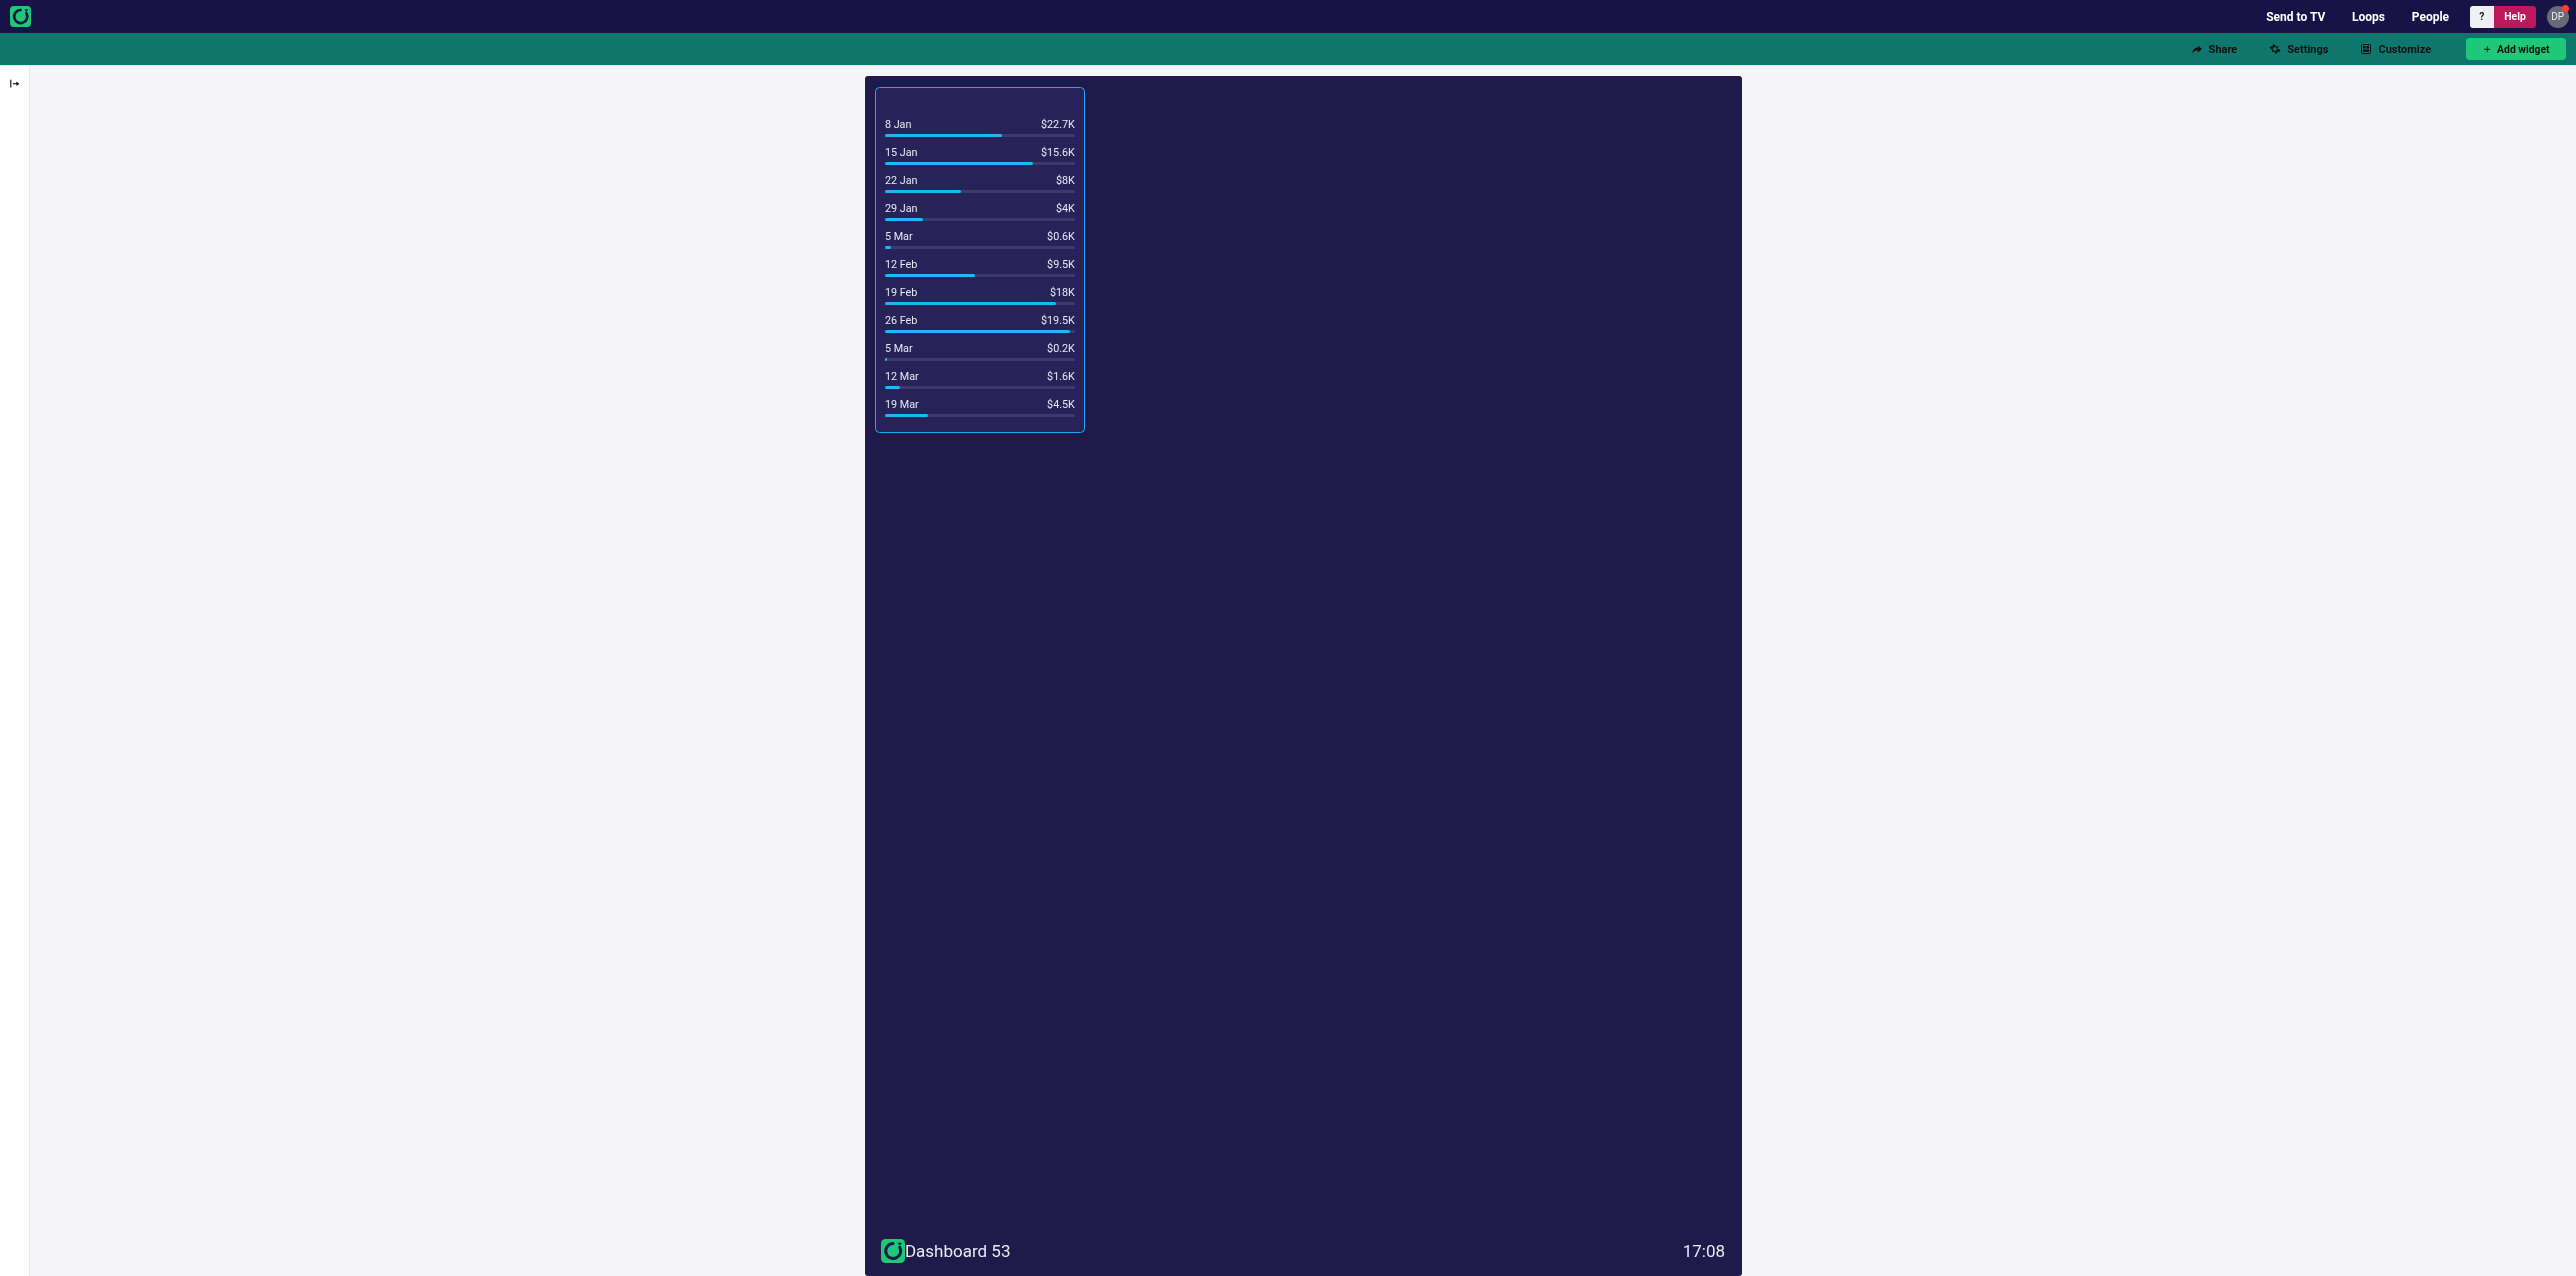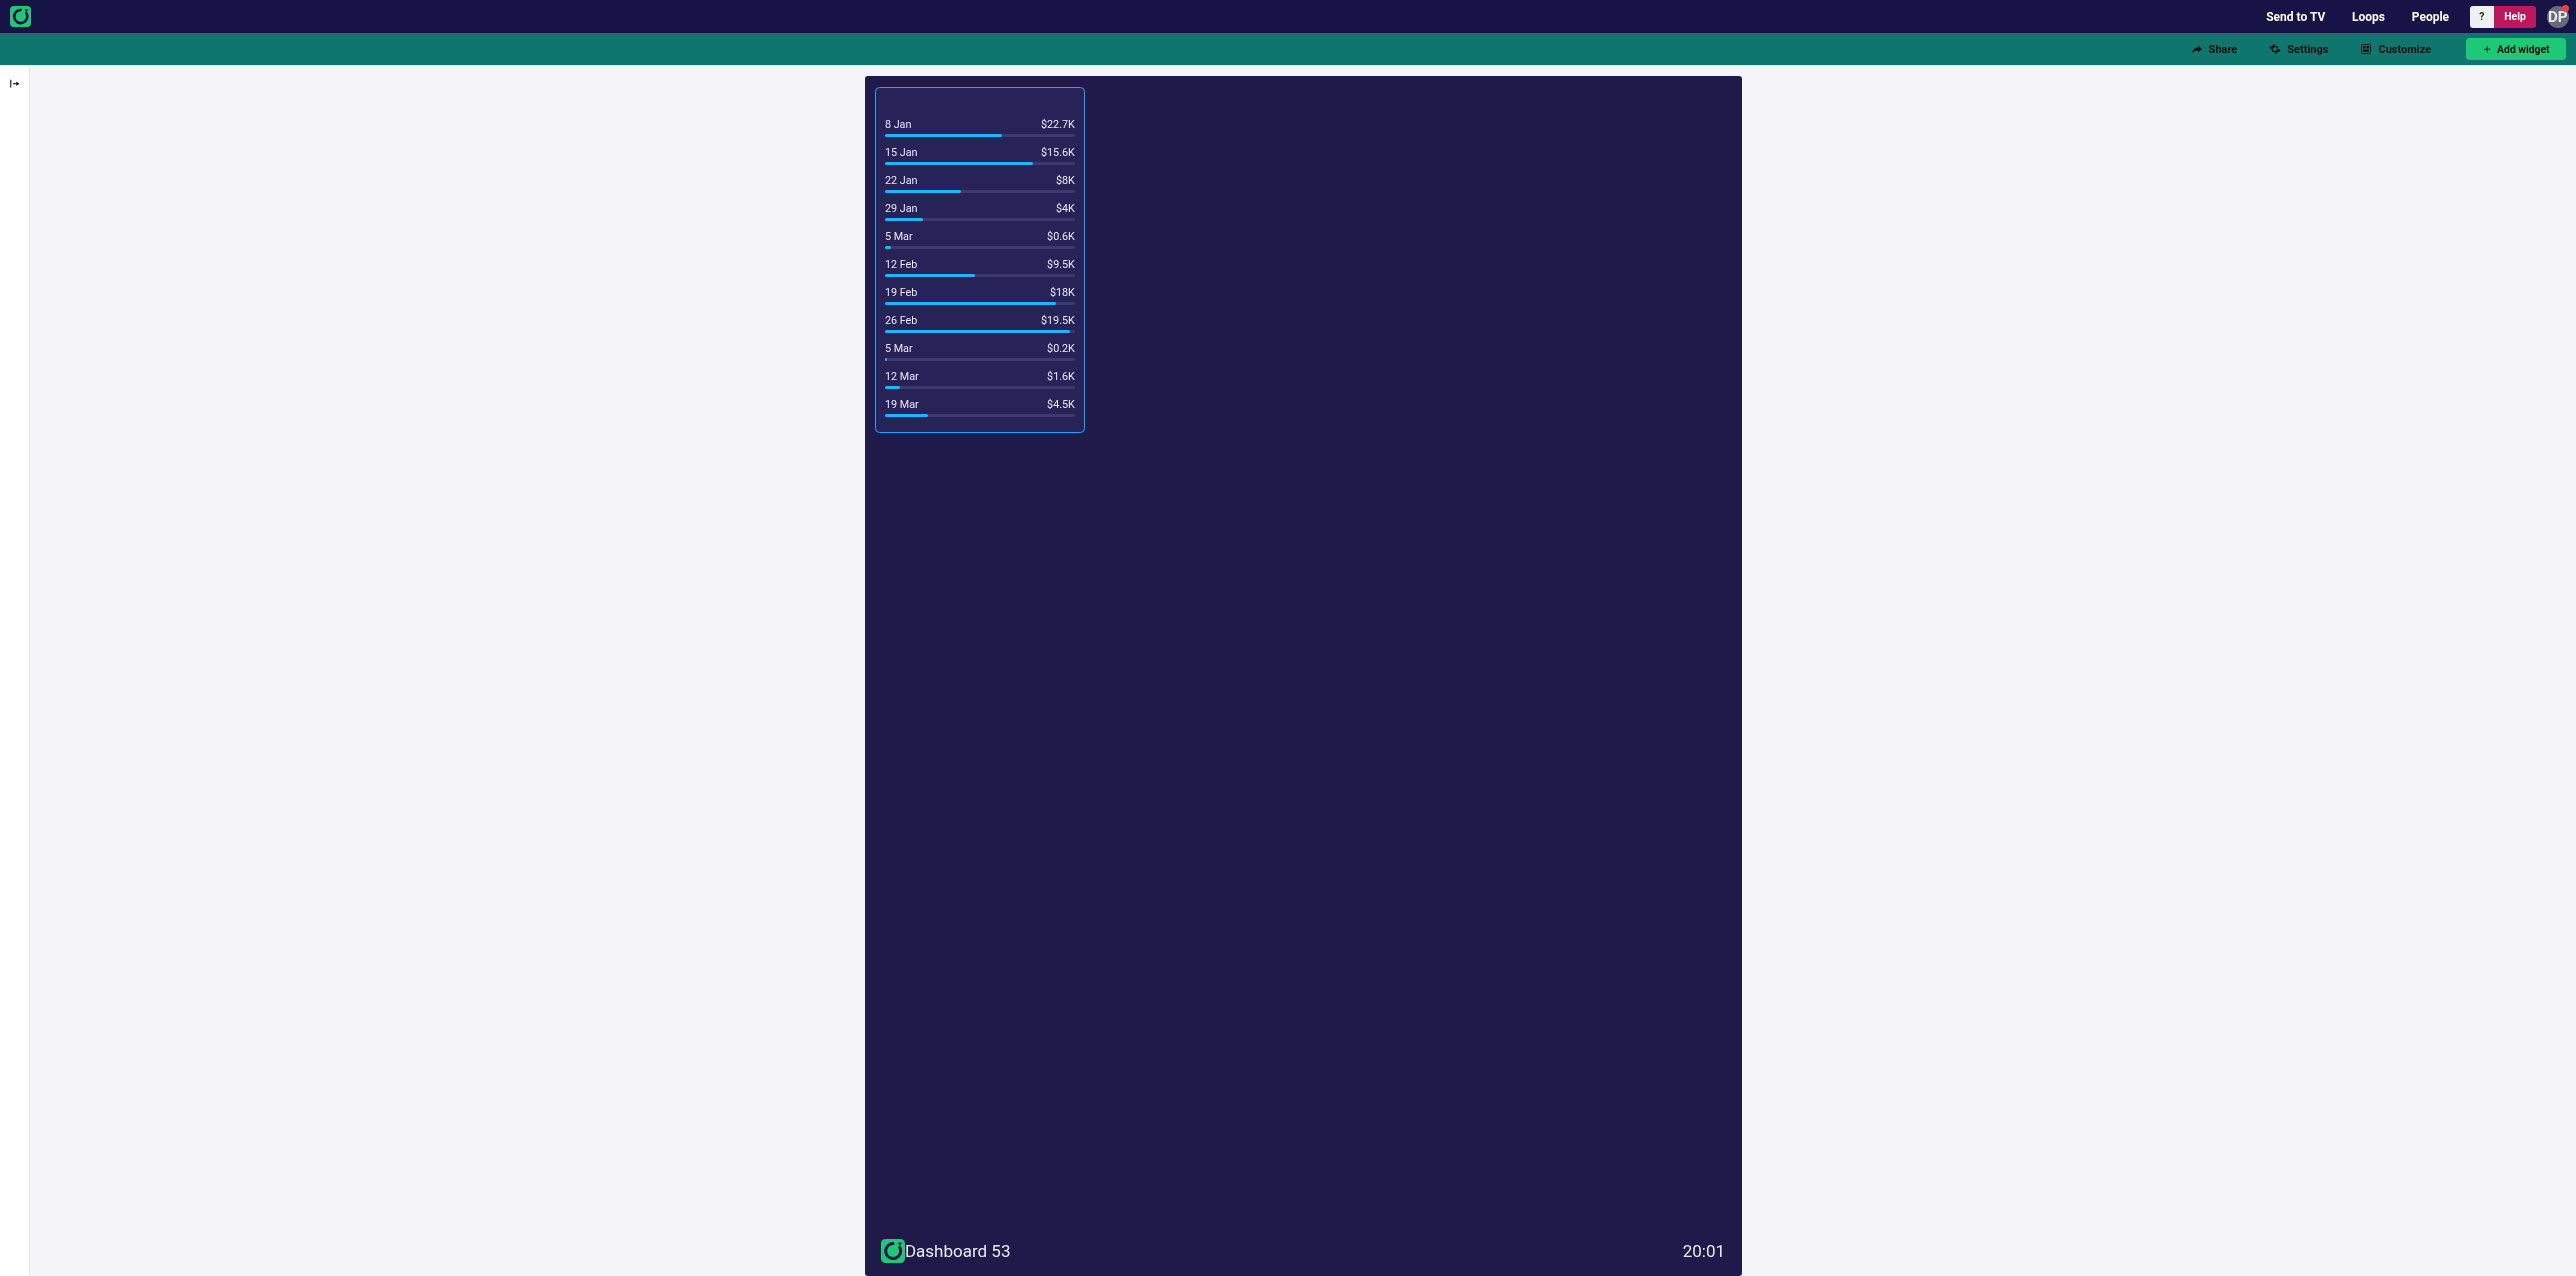--- a/index.html
+++ b/index.html
@@ -34,21 +34,21 @@
     font-weight: 700; font-size: 10.4px; border-radius: 3px 0 0 3px;
     cursor: pointer;
   }
   .help-btn {
     height: 22px; background: #be185d; color: #fff; font-weight: 700;
     font-size: 10.4px; padding: 0 10.4px; display: flex; align-items: center;
     border-radius: 0 3px 3px 0; cursor: pointer;
   }
   .avatar {
     width: 22px; height: 22px; border-radius: 50%; background: #686b77;
-    color: #ececef; font-weight: 700; font-size: 15px;
+    color: #ececef; font-weight: 400; font-size: 10px;
     display: flex; align-items: center; justify-content: center;
     margin-left: 10.4px; position: relative; cursor: pointer;
   }
   .avatar-dot {
     position: absolute; top: -0.7px; right: -0.7px; width: 7.4px; height: 7.4px;
     background: #ff3b3b; border-radius: 50%;
   }
 
   
   .subbar {
@@ -300,19 +300,19 @@
         <div class="dash-footer-left">
           <div class="flogo">
             <svg viewBox="0 0 32 32">
               <rect x="0" y="0" width="32" height="32" rx="6" fill="#1ec877"></rect>
               <path d="M16 6 a10 10 0 1 0 9 5" fill="none" stroke="#1f1a4a" stroke-width="4" stroke-linecap="round"></path>
               <polygon points="25,9 22,5 28,5" fill="#1f1a4a"></polygon>
             </svg>
           </div>
           <div class="dash-title">Dashboard 53</div>
         </div>
-        <div class="dash-clock">20:01</div>
+        <div class="dash-clock">17:08</div>
       </div>
 
     </div>
   </div>
 </div>
 
 
 </body></html>

